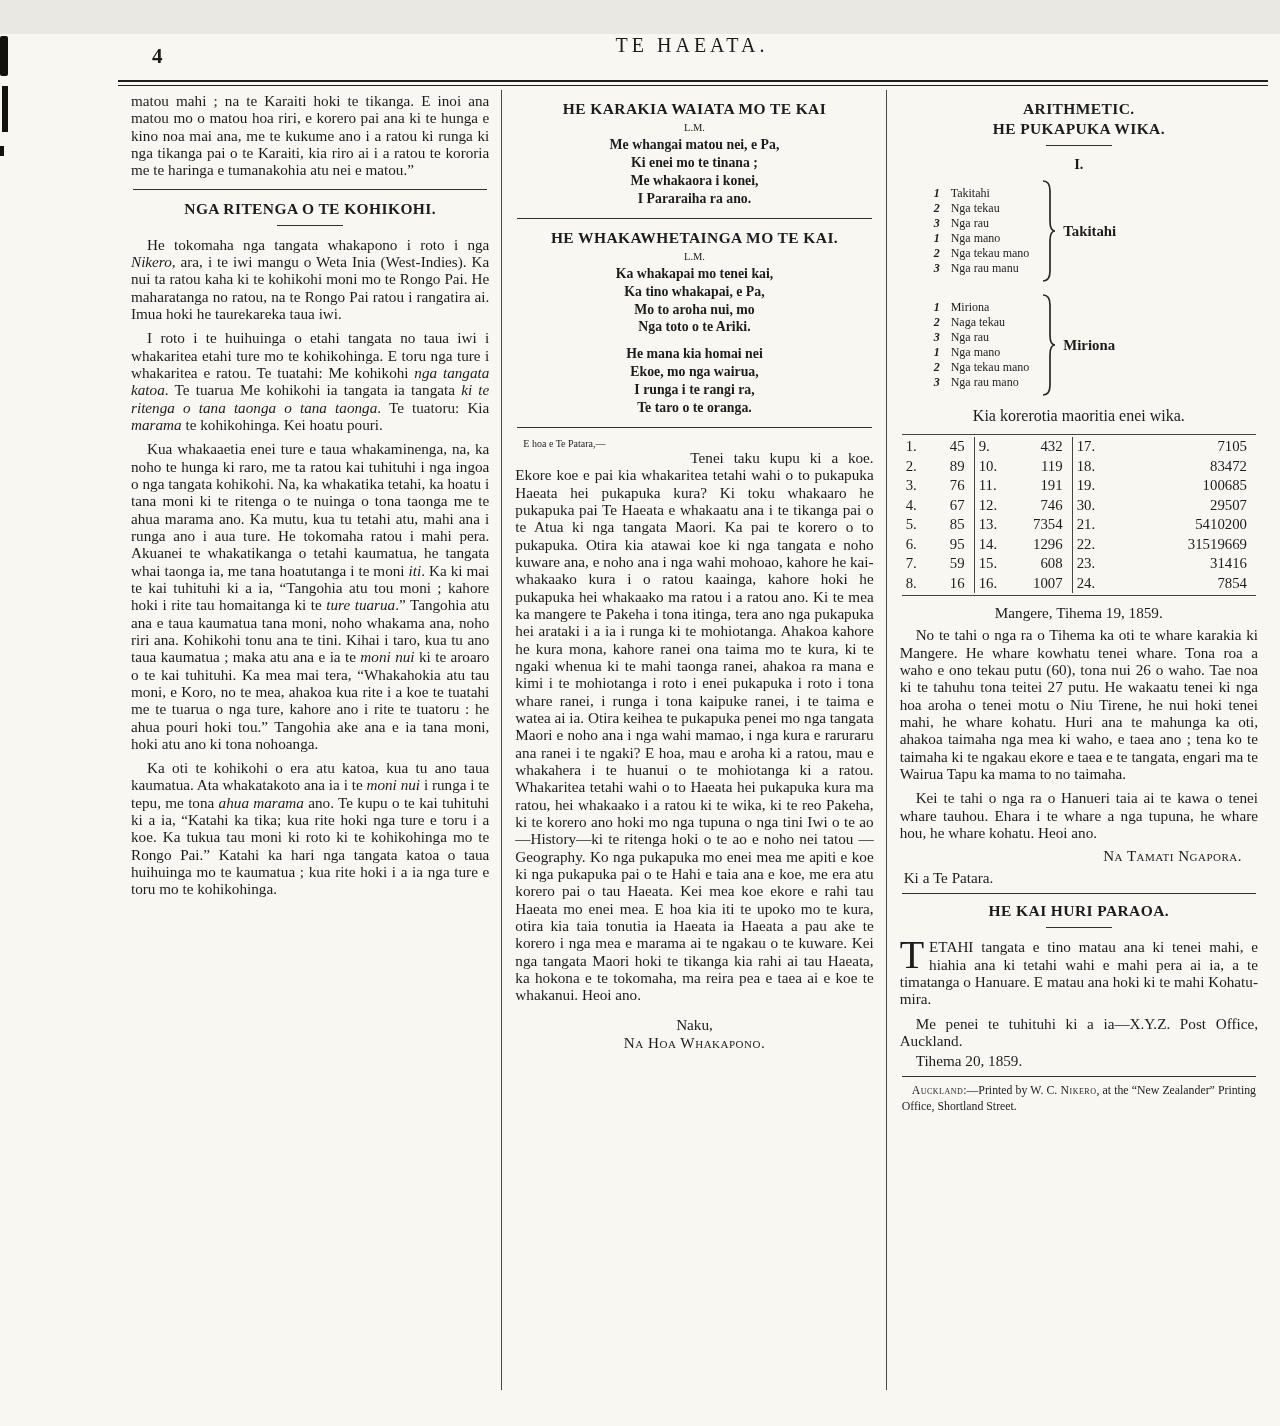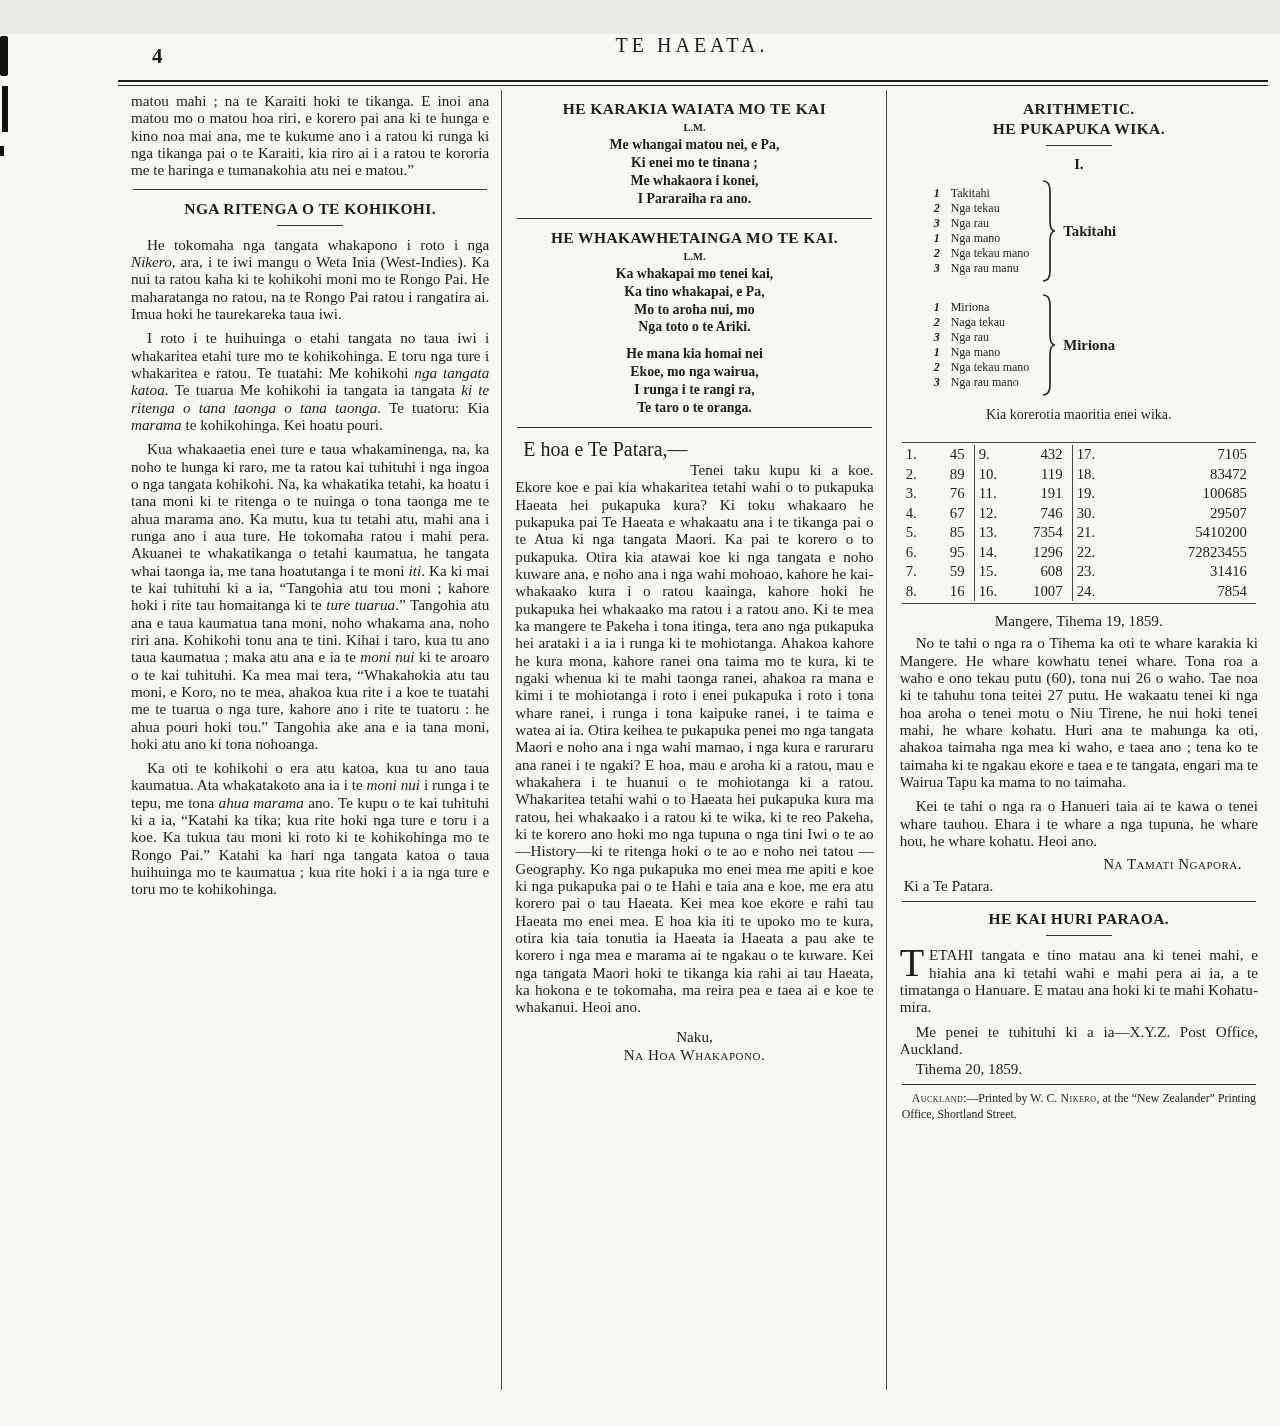--- a/index.html
+++ b/index.html
@@ -27,33 +27,33 @@
   .col + .col{border-left:1px solid #4b4a45;}
   .body-par{font-size:15.2px;line-height:1.14;text-align:justify;
     margin:0 0 7px 0;text-indent:16px;}
   .no-indent{text-indent:0;}
   .sect-head{font-size:15.5px;font-weight:bold;text-align:center;
     letter-spacing:.4px;margin:8px 0 4px;}
   .rule{border-top:1px solid #33322e;}
   .rule.full{margin:10px 2px;}
   .rule.tight{margin:6px 2px;}
   .rule.short{width:66px;margin:7px auto 10px;}
-  .meter{text-align:center;font-size:10.5px;font-weight:bold;margin:0 0 3px;}
+  .meter{text-align:center;font-size:10.5px;font-weight:normal;margin:0 0 3px;}
   .hymn{text-align:center;font-weight:bold;font-size:13.8px;line-height:1.3;margin:0 0 9px;}
-  .salutation{font-size:20px;margin:2px 0 0 8px;}
+  .salutation{font-size:10px;margin:2px 0 0 8px;}
   .letter-body{text-indent:175px;}
   .signoff{text-align:center;font-size:15.2px;margin-top:12px;}
   .sc, sc{font-variant:small-caps;letter-spacing:.5px;}
   .roman-num{text-align:center;font-weight:bold;font-size:14.5px;margin:4px 0 6px;}
   .num-group{display:flex;align-items:center;margin:4px 0 10px 34px;}
   .num-row{font-size:12px;line-height:1.25;white-space:nowrap;}
   .digit{display:inline-block;width:17px;font-weight:bold;font-style:italic;}
   .brace-svg{margin:0 7px 0 12px;flex:0 0 auto;}
   .brace-label{font-size:14.8px;font-weight:bold;}
-  .center-line{text-align:center;font-size:14px;margin:6px 0 19px;}
+  .center-line{text-align:center;font-size:16px;margin:6px 0 9px;}
   .num-table{display:grid;grid-template-columns:30px 42px 36px 62px 36px 1fr;
     font-size:14.8px;line-height:1.32;border-top:1px solid #44433e;
     border-bottom:1px solid #44433e;padding:2px 0;margin:0 2px;}
   .num-table .idx{padding-left:4px;}
   .num-table .val{text-align:right;padding-right:9px;}
   .num-table .bl{border-left:1px solid #44433e;}
   .dateline{text-align:center;font-size:15.2px;margin:8px 0 4px;}
   .sig-right{text-align:right;padding-right:16px;font-size:15px;margin:2px 0;}
   .addressee{font-size:15.2px;margin:4px 0 2px 4px;}
   .dropcap{float:left;font-size:40px;line-height:32px;padding:1px 5px 0 0;}
@@ -187,21 +187,21 @@
           <span class="val">85</span>
           <span class="idx bl">13.</span>
           <span class="val">7354</span>
           <span class="idx bl">21.</span>
           <span class="val">5410200</span>
         <span class="idx">6.</span>
           <span class="val">95</span>
           <span class="idx bl">14.</span>
           <span class="val">1296</span>
           <span class="idx bl">22.</span>
-          <span class="val">72823455</span>
+          <span class="val">31519669</span>
         <span class="idx">7.</span>
           <span class="val">59</span>
           <span class="idx bl">15.</span>
           <span class="val">608</span>
           <span class="idx bl">23.</span>
           <span class="val">31416</span>
         <span class="idx">8.</span>
           <span class="val">16</span>
           <span class="idx bl">16.</span>
           <span class="val">1007</span>

